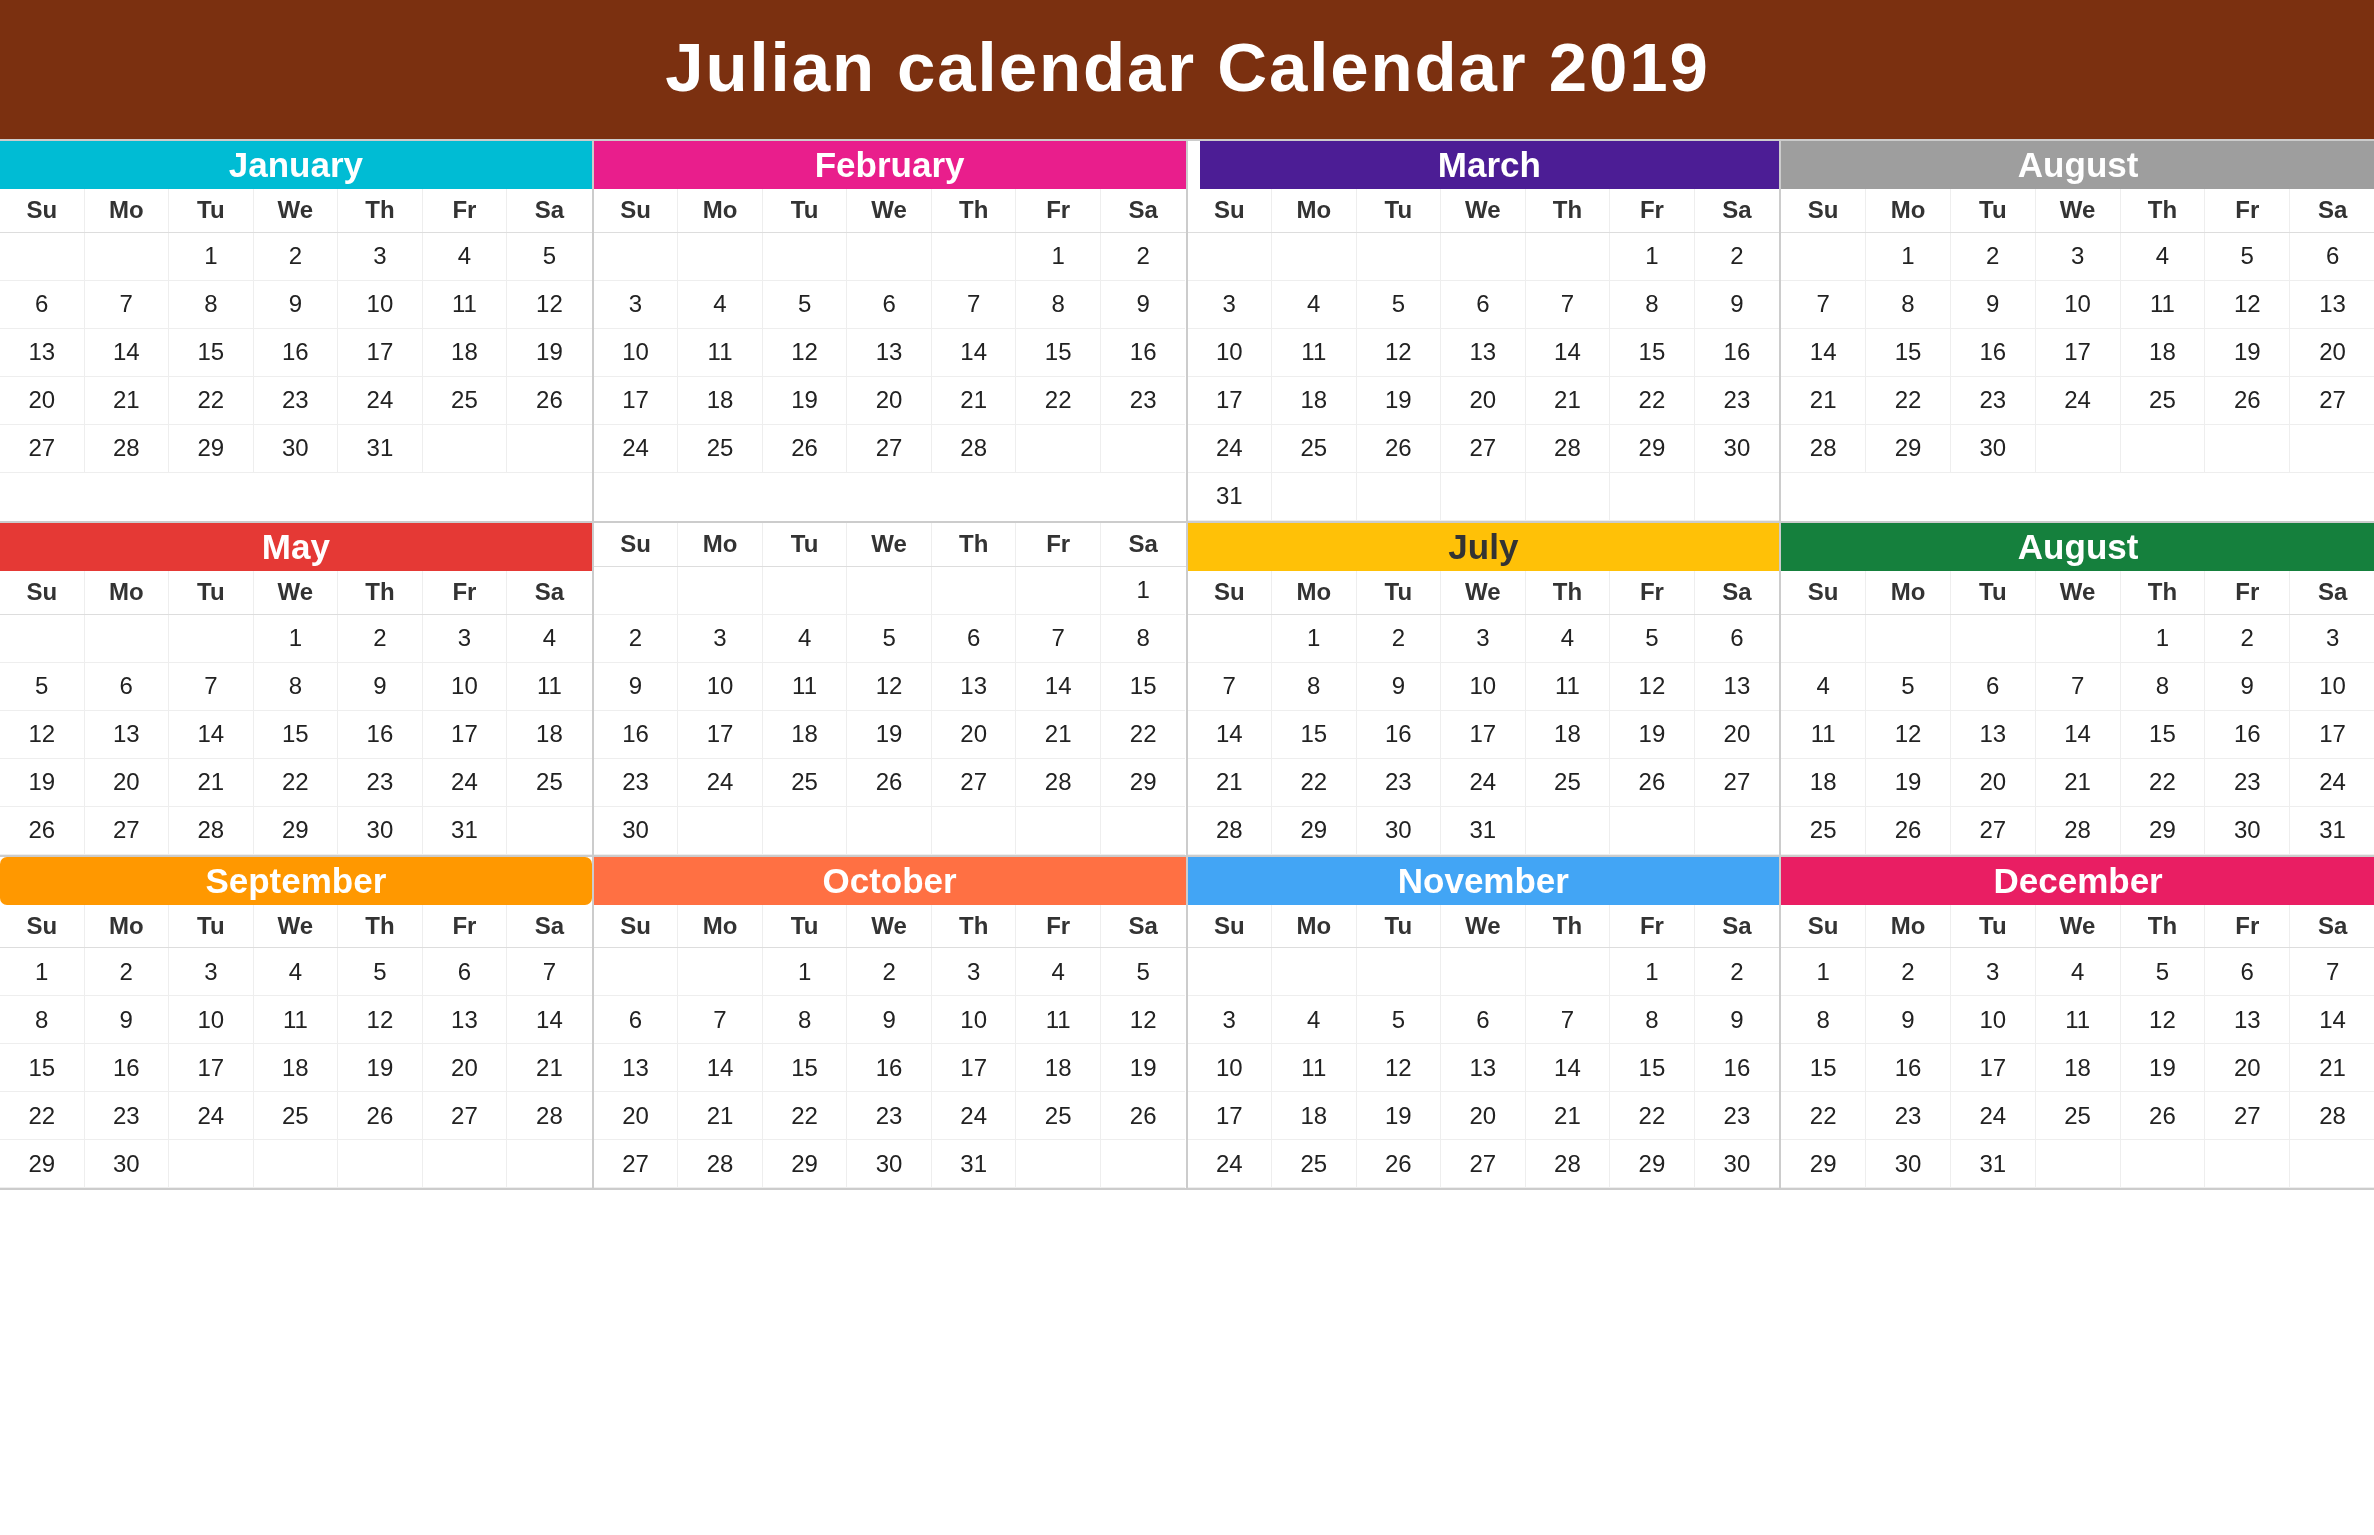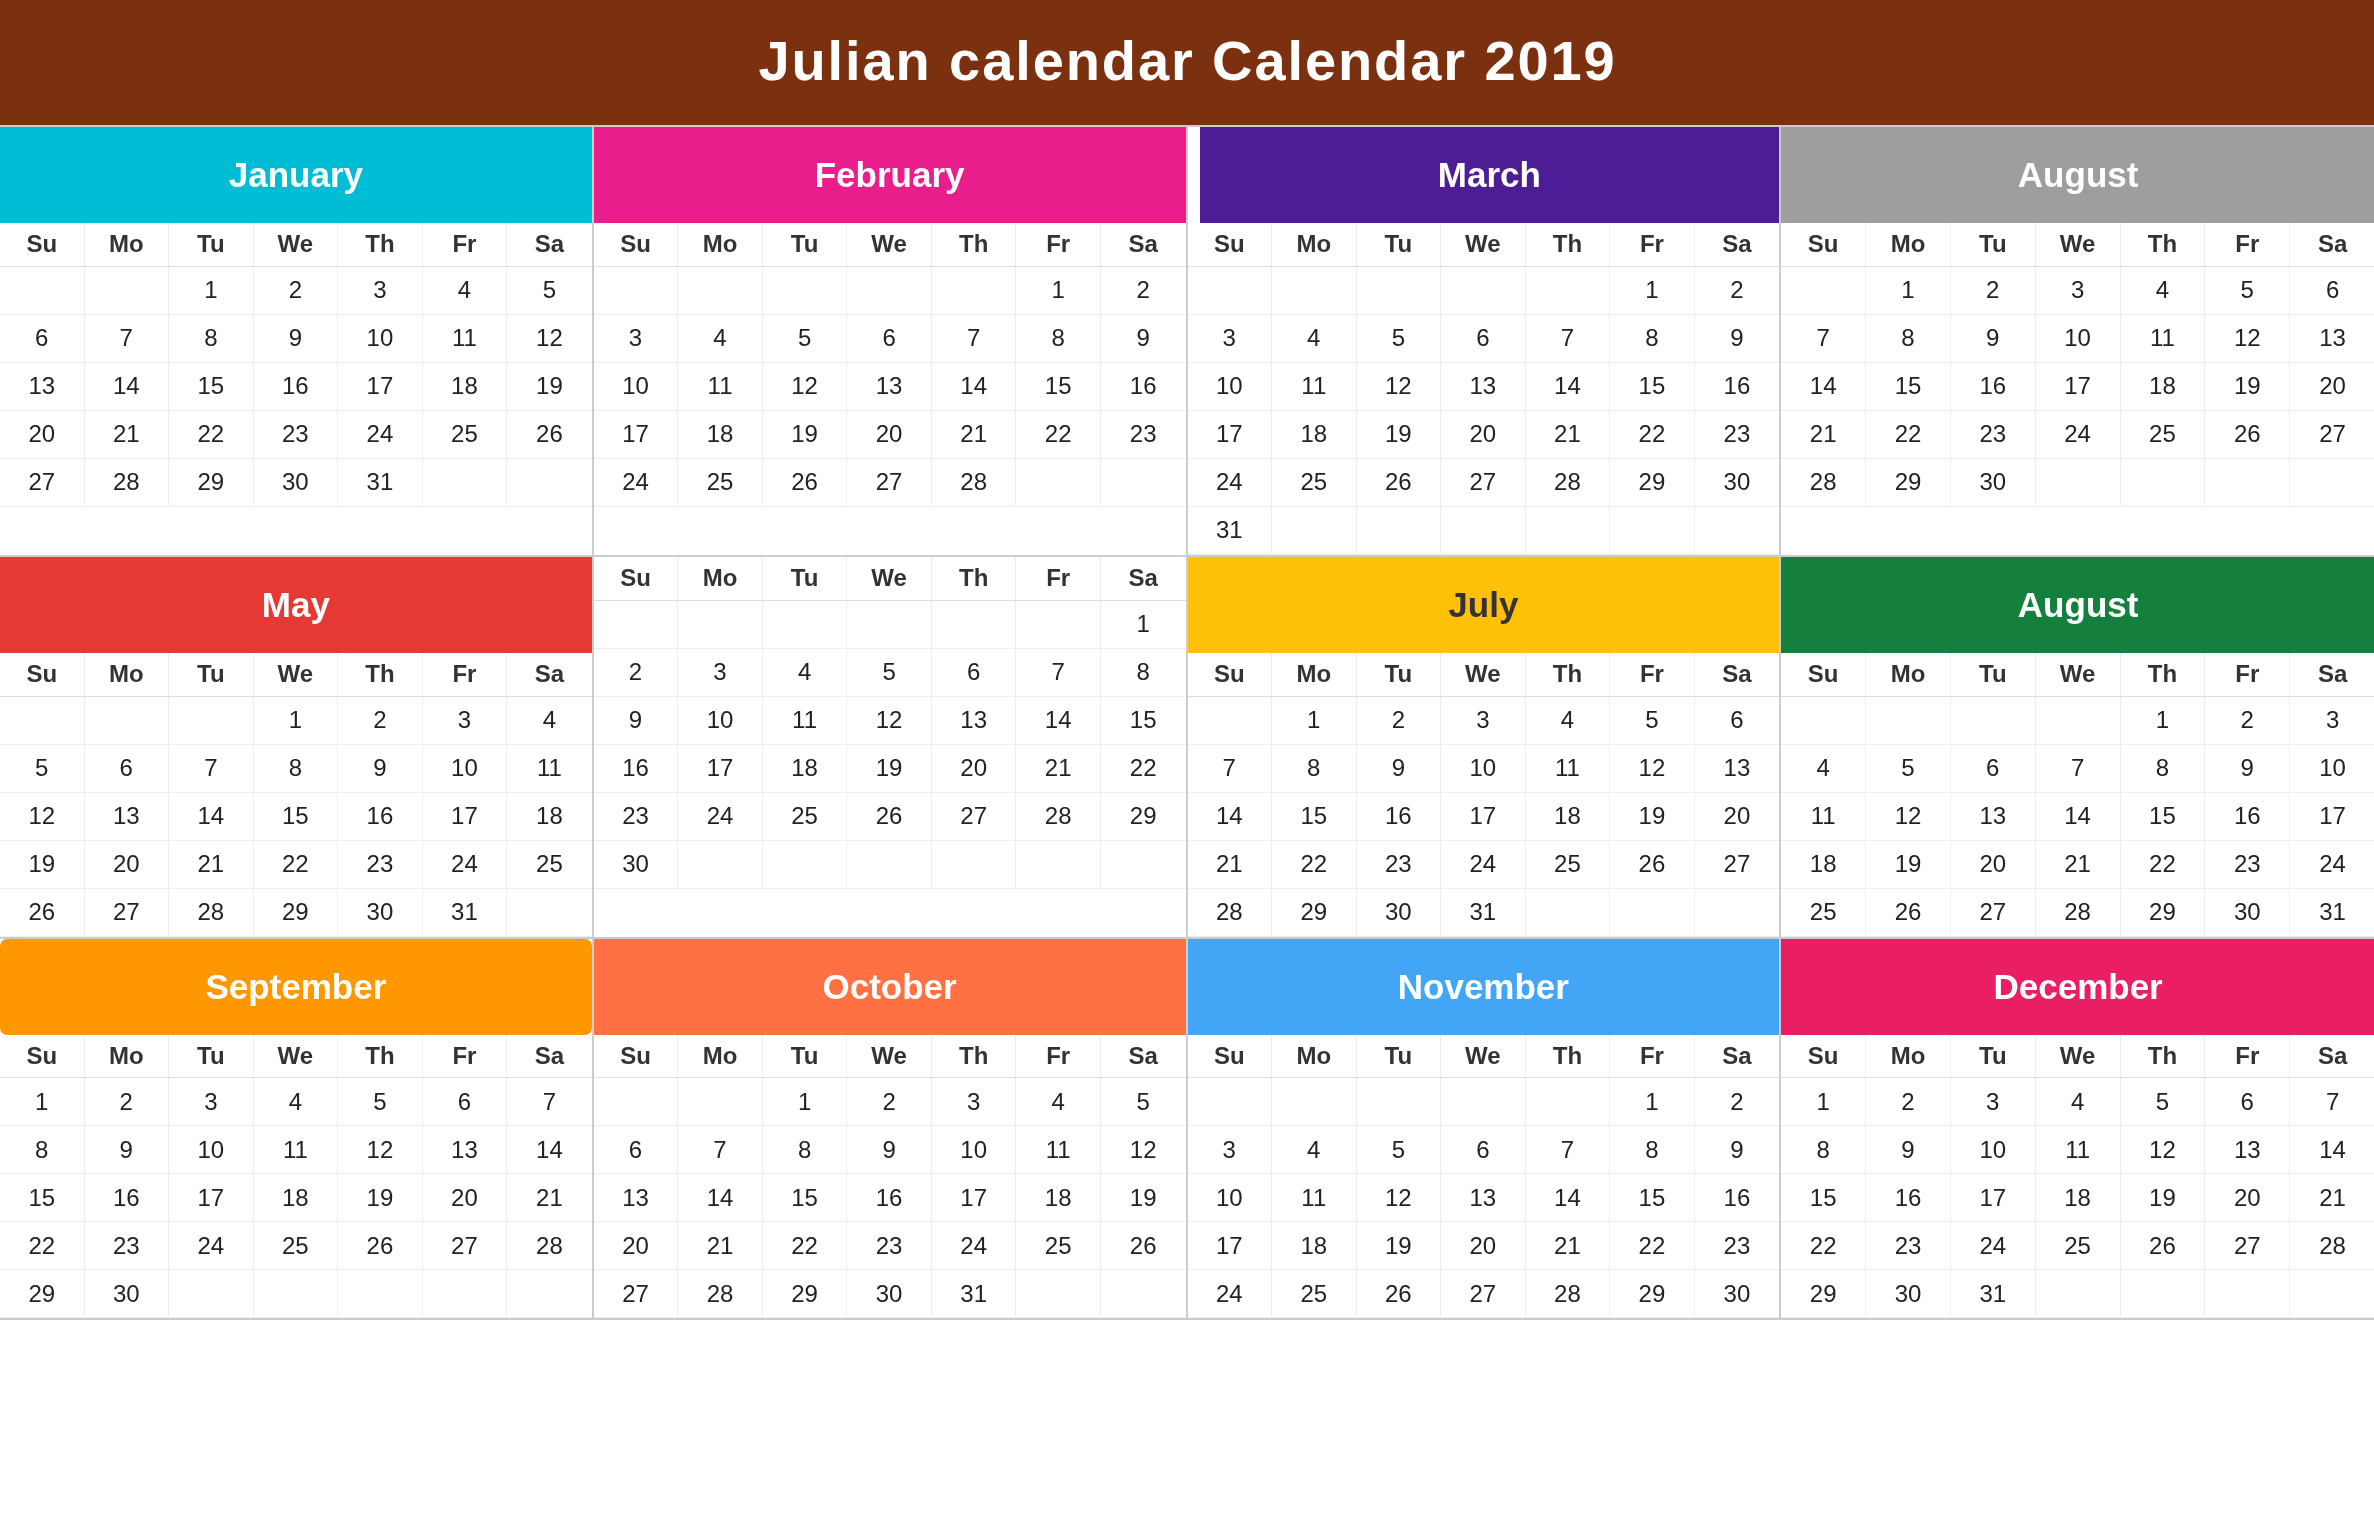--- a/index.html
+++ b/index.html
@@ -6,21 +6,21 @@
     body {
       font-family: Arial, sans-serif;
       background: #fff;
       width: 2375px;
       min-height: 1535px;
     }
     .page-title {
       background: #7B3010;
       color: #fff;
       text-align: center;
-      font-size: 56px;
+      font-size: 69px;
       font-weight: 900;
       padding: 28px 0 32px;
       letter-spacing: 1.9px;
     }
     .calendar-grid {
       display: grid;
       grid-template-columns: repeat(4, 1fr);
       border-top: 2.8px solid #ccc;
     }
     .month-block {
@@ -28,21 +28,21 @@
       border-bottom: 2.8px solid #ccc;
     }
     .month-block:nth-child(4n) {
       border-right: none;
     }
     .month-header {
       text-align: center;
       color: #fff;
       font-size: 35px;
       font-weight: 700;
-      padding: 28px 0;
+      padding: 4px 0;
     }
     .dow-row {
       display: grid;
       grid-template-columns: repeat(7, 1fr);
       background: #fff;
       border-bottom: 0.9px solid #ddd;
     }
     .dow-cell {
       text-align: center;
       font-size: 24px;

